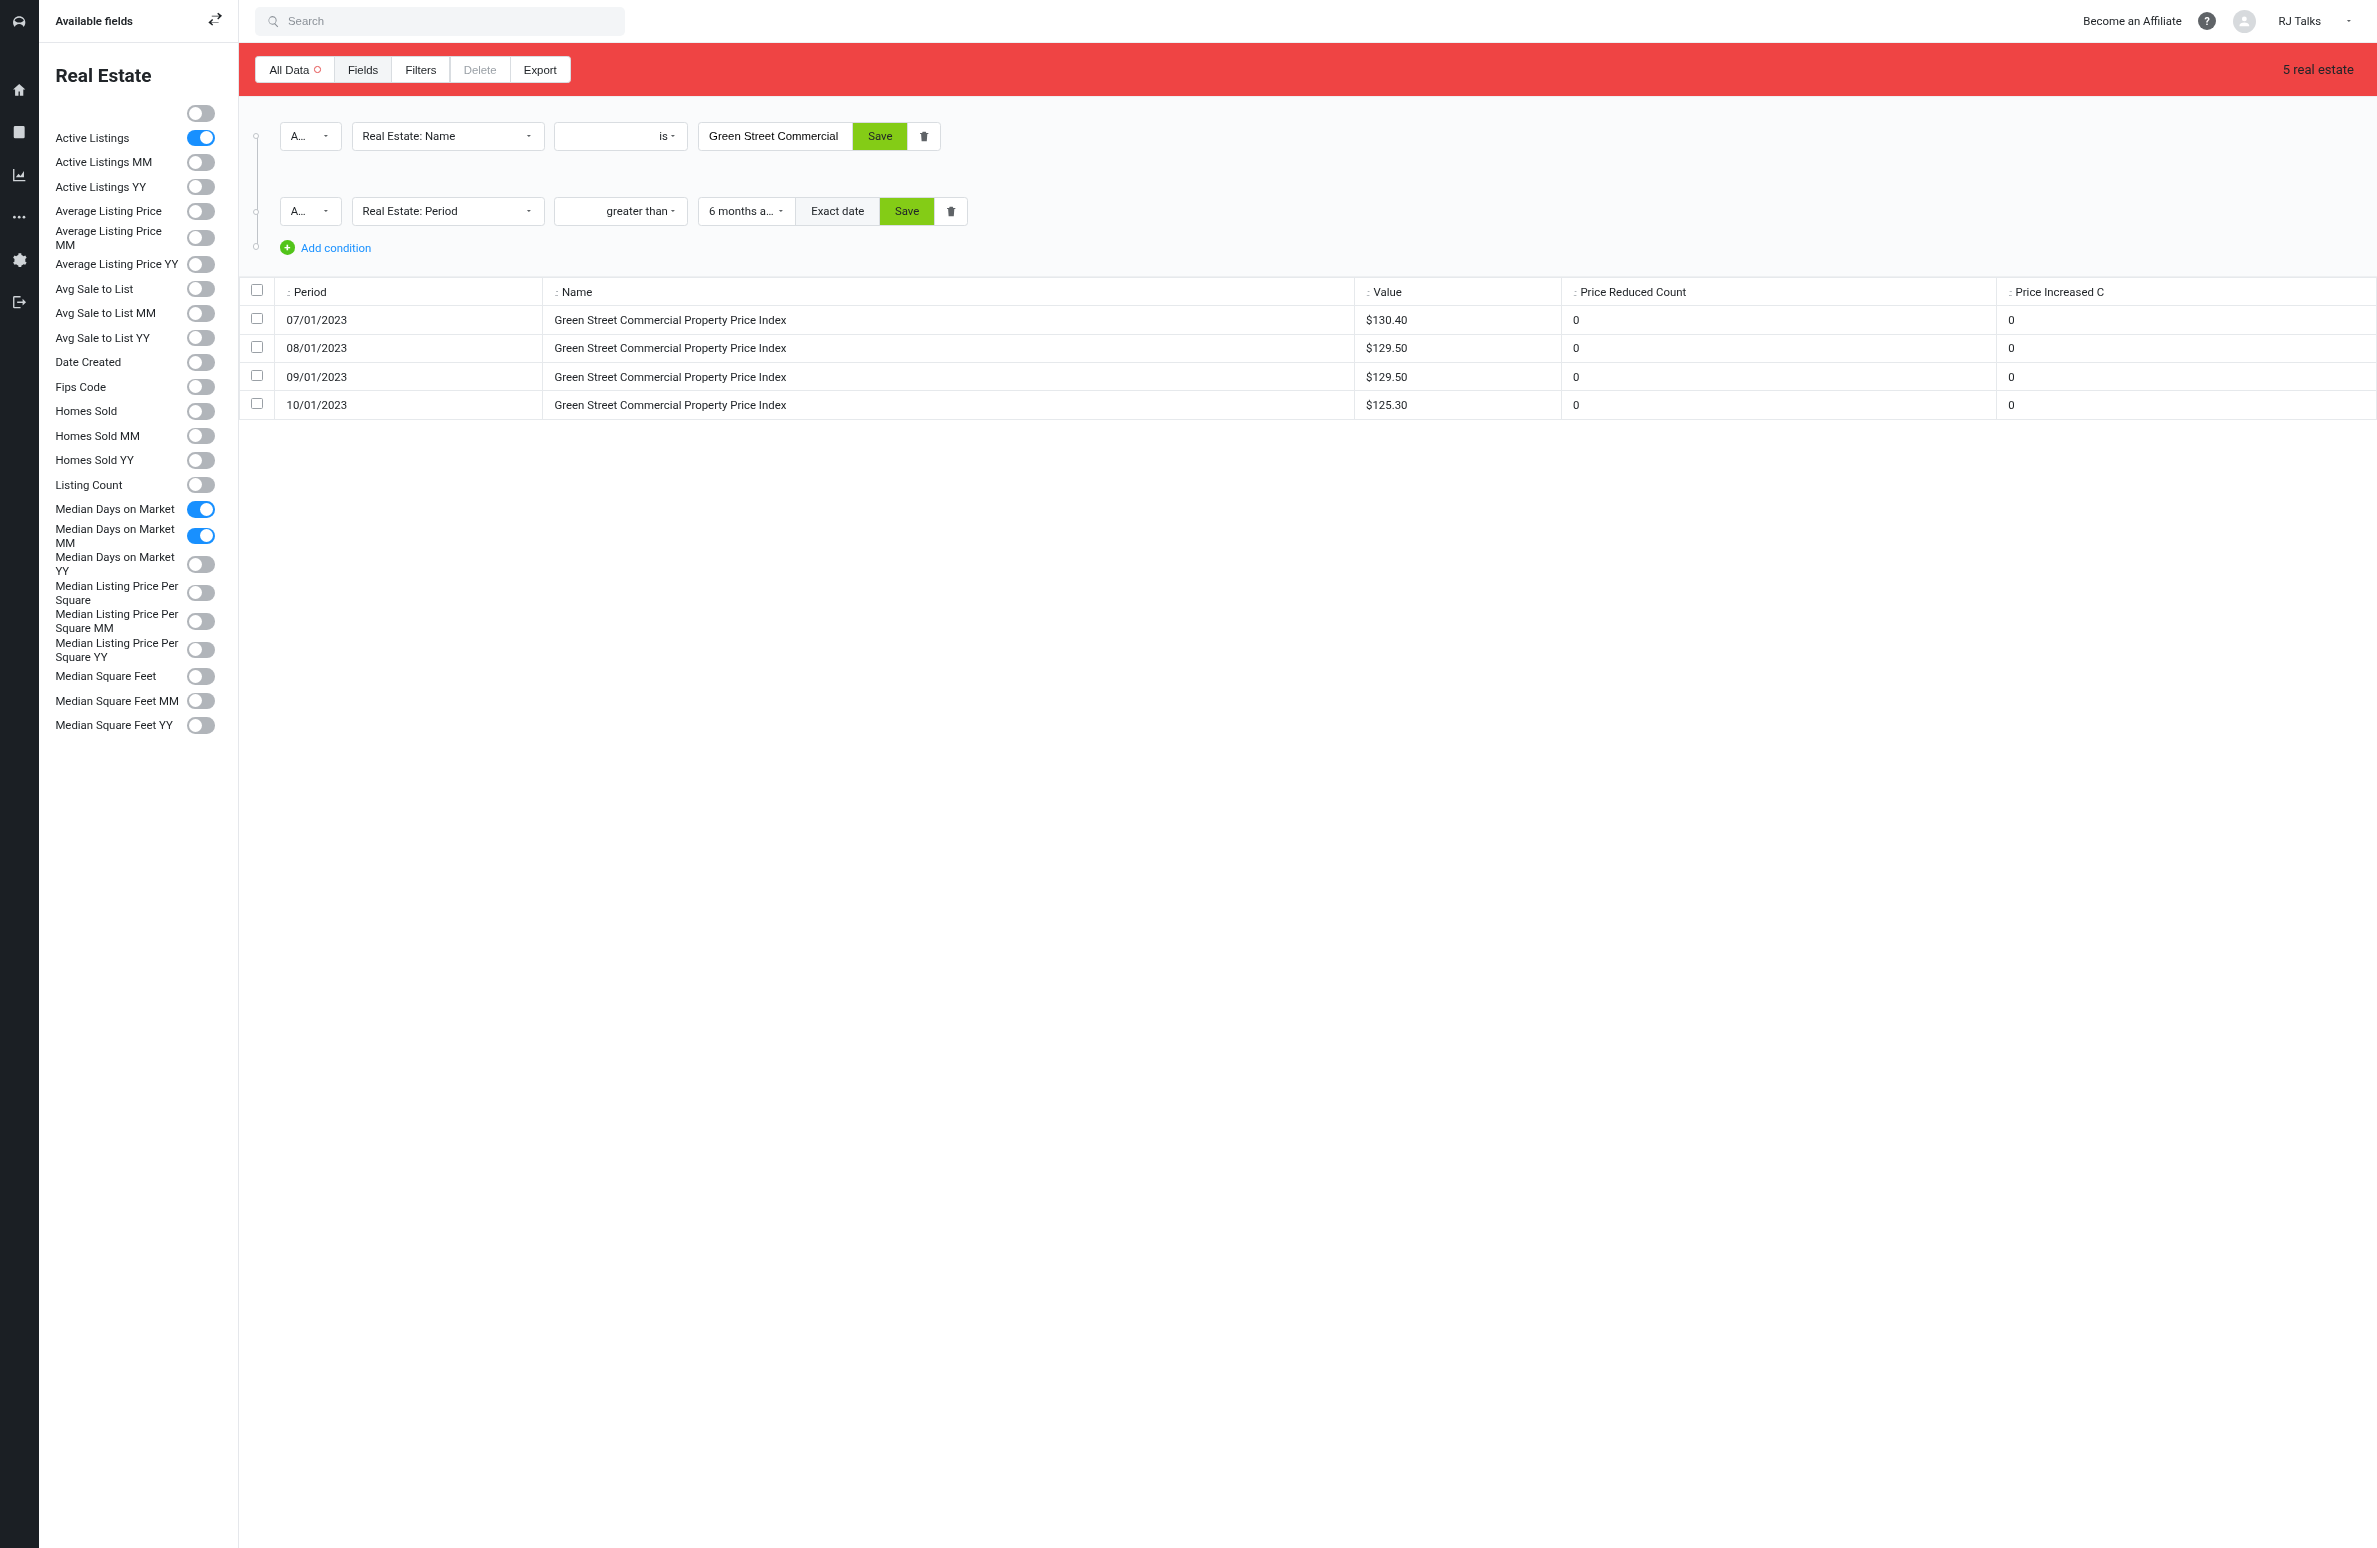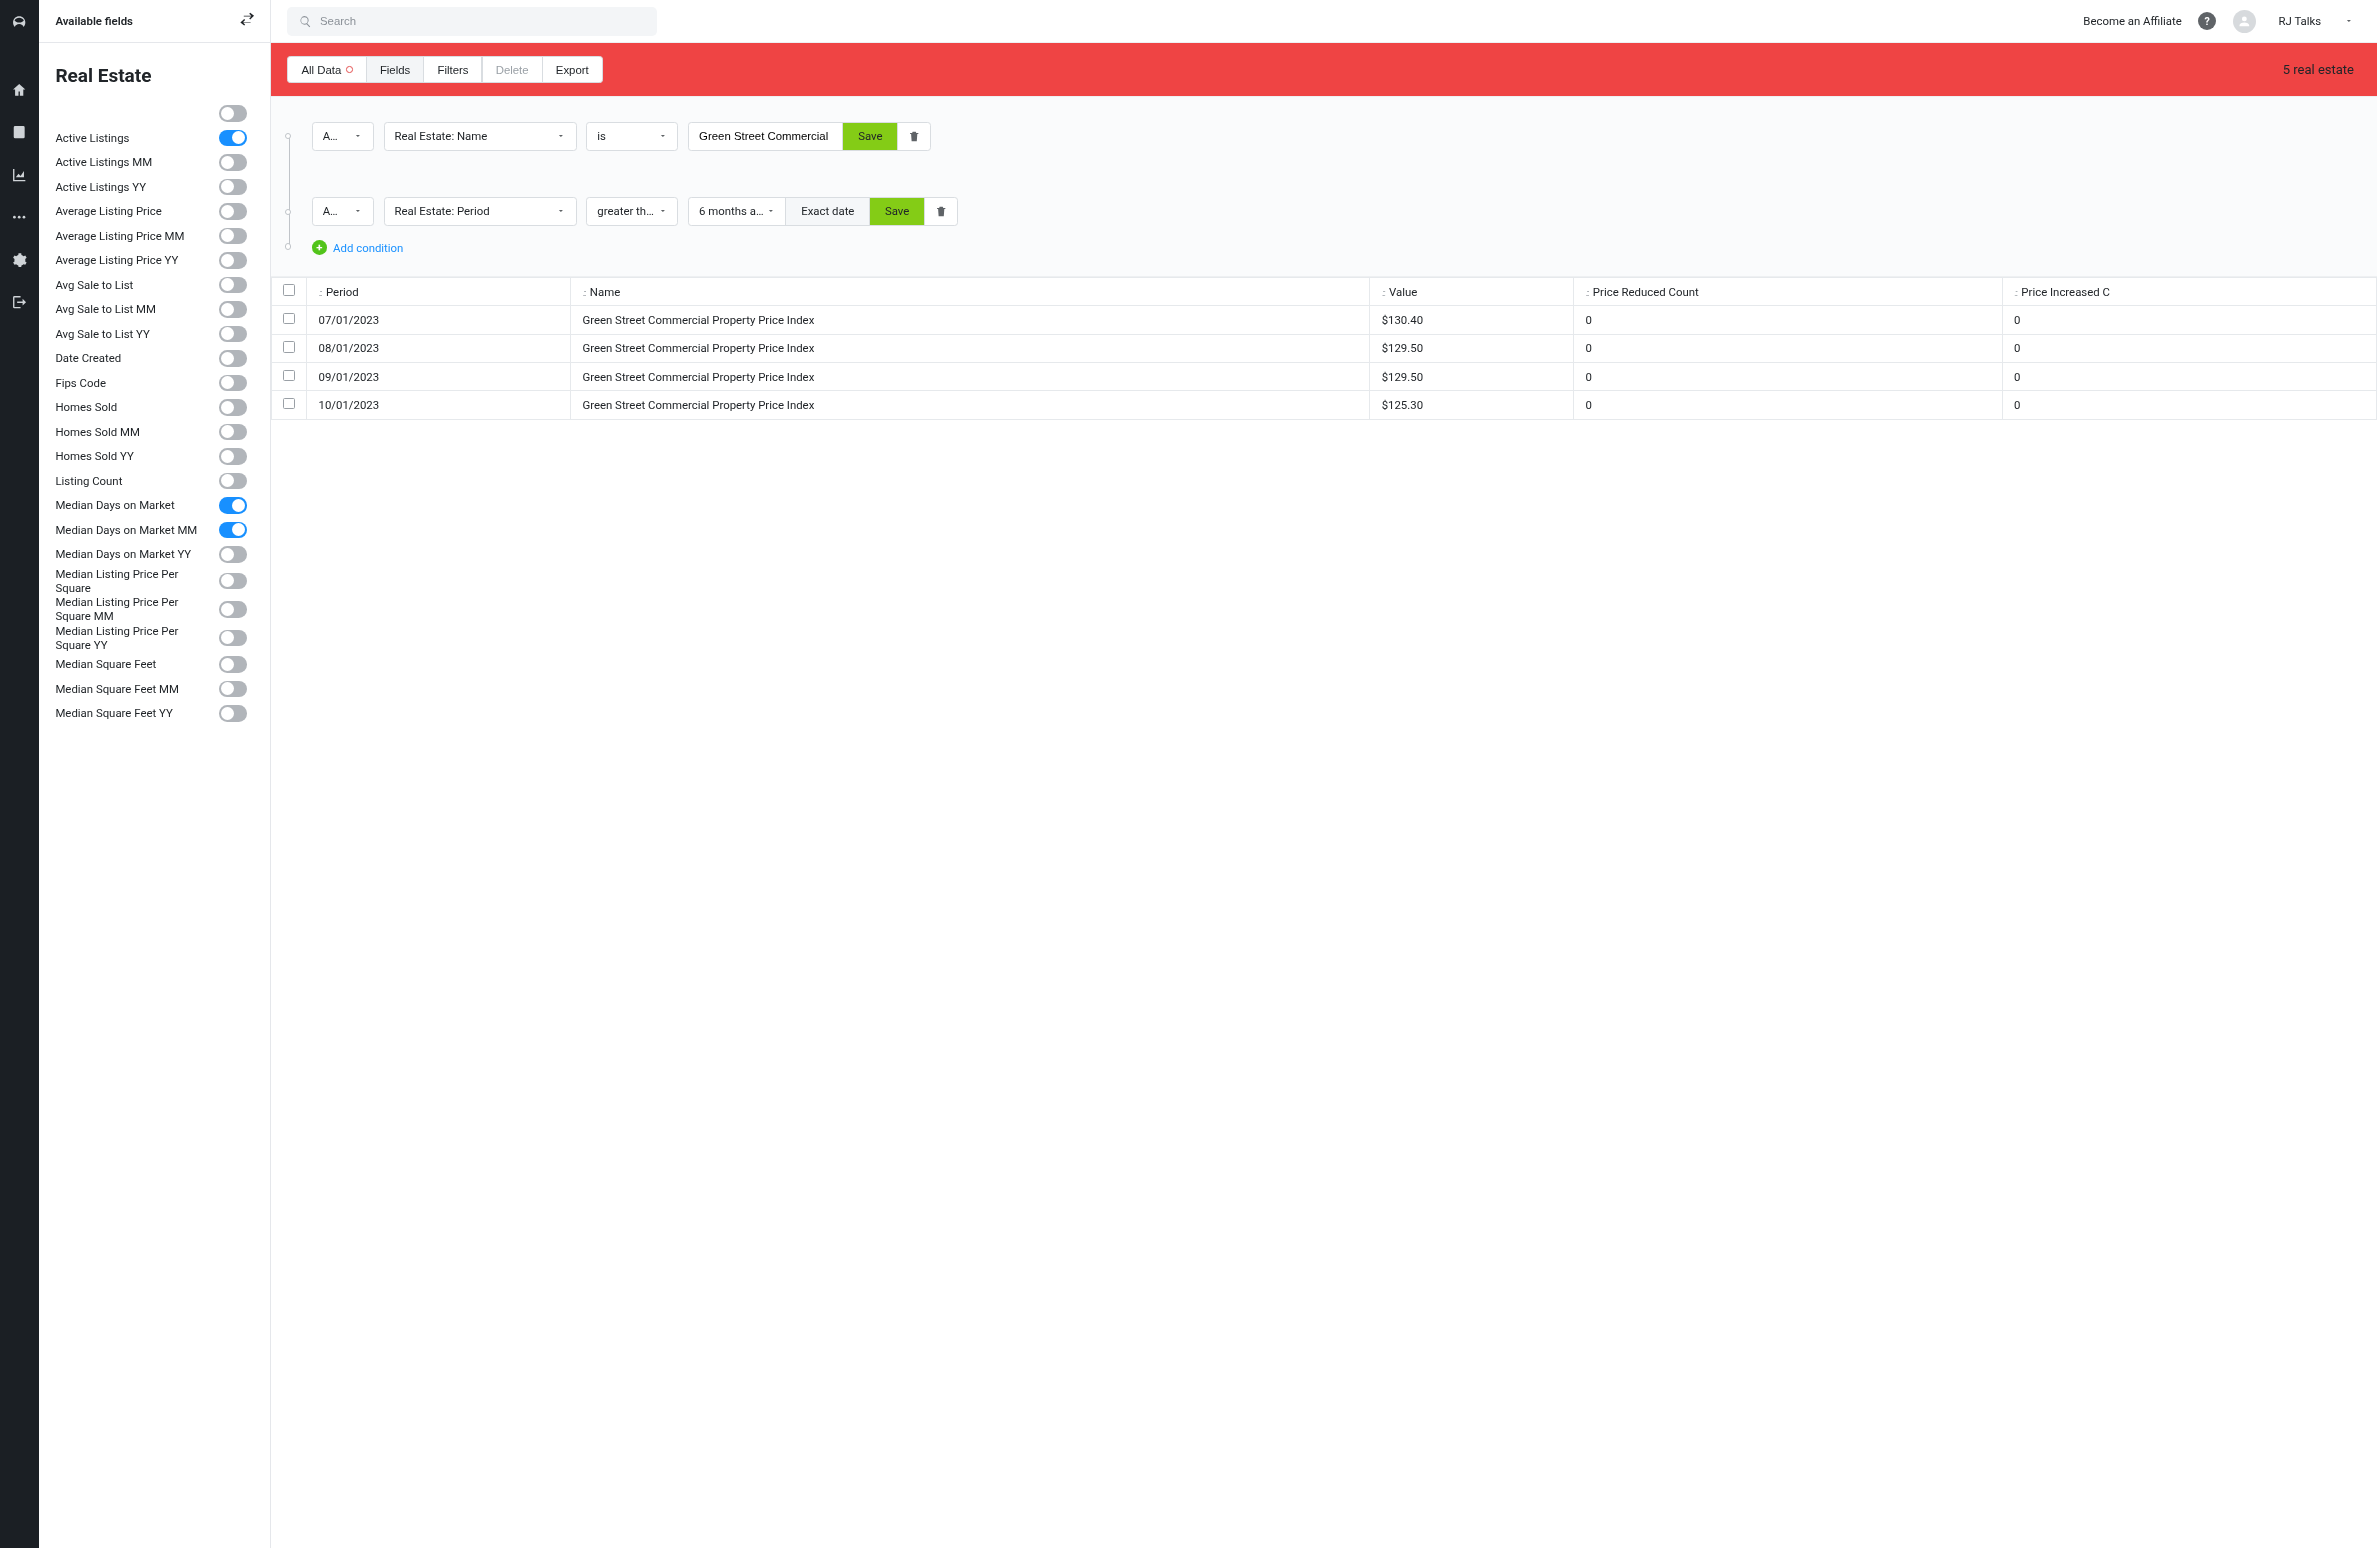--- a/index.html
+++ b/index.html
@@ -16,21 +16,21 @@
       padding-top: 8.2px;
       gap: 14.7px;
       flex-shrink: 0;
     }
     .nav-rail .rail-item { color: #cfd3d7; width: 19.6px; height: 19.6px; display:flex; align-items:center; justify-content:center; cursor:pointer; margin-top:8.2px; }
     .nav-rail .rail-item.logo { margin-top: 4.9px; margin-bottom: 24.5px; }
     .nav-rail svg { width: 16.4px; height: 16.4px; fill: currentColor; }
 
     
     .sidebar {
-      width: 232px;
+      width: 200px;
       background: #fff;
       border-right: 0.8px solid #e5e7eb;
       display: flex;
       flex-direction: column;
       flex-shrink: 0;
       position: relative;
     }
     .sidebar-header {
       display: flex;
       align-items: center;
@@ -165,21 +165,21 @@
       border-radius:3.3px;
       display:flex; align-items:center;
       padding: 0 9.8px;
       font-size:11.4px;
       color:#212529;
     }
     .select { justify-content:space-between; cursor:pointer; }
     .select .lbl { white-space:nowrap; overflow:hidden; text-overflow:ellipsis; }
     .select.small { width: 62px; }
     .select.medium { width: 193px; }
-    .select.op { width: 92px; }
+    .select.op { width: 134px; justify-content: flex-end; }
     .textin { width: 155px; }
     .textin input { border:none; outline:none; width:100%; font-size:11.4px; }
     .btn { cursor:pointer; padding: 0 14.7px; background:#f5f7f9; }
     .btn.white { background:#84cc16; }
     .icon-btn { width:34px; justify-content:center; cursor:pointer; color:#5f6367; }
     .merge-group { display:flex; }
     .merge-group > * { border-radius:0; margin-left:-0.8px; }
     .merge-group > *:first-child { border-top-left-radius:3.3px; border-bottom-left-radius:3.3px; margin-left:0; }
     .merge-group > *:last-child  { border-top-right-radius:3.3px; border-bottom-right-radius:3.3px; }
     .add-condition { display:flex; align-items:center; gap:6.5px; color:#1890ff; font-size:11.4px; cursor:pointer; margin-left: 0px; }

